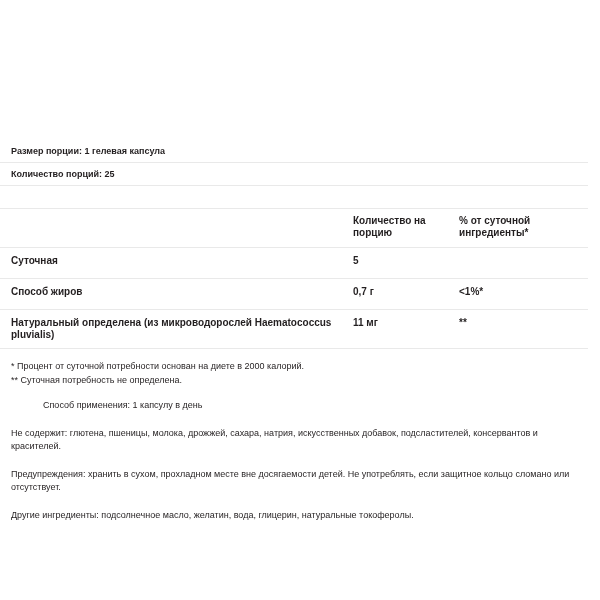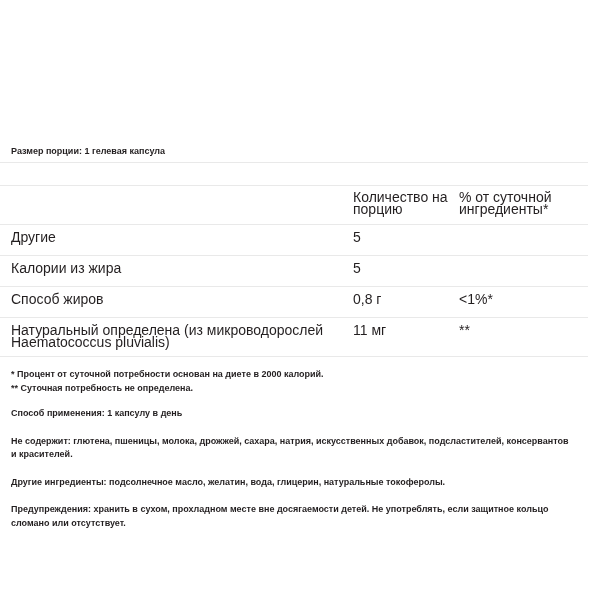--- a/index.html
+++ b/index.html
@@ -55,22 +55,22 @@
     table-layout: fixed;
   }
   table.facts col.c1 { width: 352px; }
   table.facts col.c2 { width: 107px; }
   table.facts col.c3 { width: 129px; }
 
   table.facts th,
   table.facts td {
     vertical-align: top;
     text-align: left;
-    font-size: 14px;
-    font-weight: normal;
+    font-size: 10px;
+    font-weight: bold;
     border-bottom: 1px solid #e9e9e9;
     padding: 0;
   }
 
   table.facts thead th {
     height: 32px;
     padding-top: 6px;
     line-height: 11.5px;
   }
 
@@ -84,31 +84,32 @@
     height: 31px;
   }
 
   .cell-1 { padding-left: 11px !important; padding-right: 10px; }
   .cell-2 { padding-left: 1px !important; }
   .cell-3 { padding-left: 0 !important; }
 
   
   .notes {
     font-size: 9px;
-    font-weight: bold;
+    font-weight: normal;
     line-height: 13.5px;
     padding-left: 11px;
     padding-right: 12px;
   }
 
   .block-footnotes {
     padding-top: 11px;
   }
   .block-usage {
     padding-top: 12px;
+    margin-left: 32px;
   }
   .block-free {
     padding-top: 14px;
   }
   .block-warnings {
     padding-top: 14px;
   }
   .block-other {
     padding-top: 14px;
   }
@@ -117,50 +118,46 @@
   }
 </style>
 </head>
 <body>
 
 <div id="page">
   <div id="panel">
 
     <div class="info-row rule">Размер порции: 1 гелевая капсула</div>
 
+    <div class="info-row rule">Количество порций: 25</div>
 
     <div class="spacer-row rule"></div>
 
     <table class="facts">
       <colgroup>
         <col class="c1">
         <col class="c2">
         <col class="c3">
       </colgroup>
       <thead>
         <tr>
           <th class="cell-1"></th>
           <th class="cell-2">Количество на порцию</th>
           <th class="cell-3">% от суточной ингредиенты*</th>
         </tr>
       </thead>
       <tbody>
         <tr>
-          <td class="cell-1">Другие</td>
-          <td class="cell-2">5</td>
-          <td class="cell-3"></td>
-        </tr>
-        <tr>
-          <td class="cell-1">Калории из жира</td>
+          <td class="cell-1">Суточная</td>
           <td class="cell-2">5</td>
           <td class="cell-3"></td>
         </tr>
         <tr>
           <td class="cell-1">Способ жиров</td>
-          <td class="cell-2">0,8 г</td>
+          <td class="cell-2">0,7 г</td>
           <td class="cell-3">&lt;1%*</td>
         </tr>
         <tr class="tall">
           <td class="cell-1">Натуральный определена (из микроводорослей Haematococcus pluvialis)</td>
           <td class="cell-2">11 мг</td>
           <td class="cell-3">**</td>
         </tr>
       </tbody>
     </table>
 
@@ -170,22 +167,22 @@
     </div>
 
     <div class="notes block-usage">
       <p>Способ применения: 1 капсулу в день</p>
     </div>
 
     <div class="notes block-free">
       <p>Не содержит: глютена, пшеницы, молока, дрожжей, сахара, натрия, искусственных добавок, подсластителей, консервантов и красителей.</p>
     </div>
 
+    <div class="notes block-warnings">
+      <p>Предупреждения: хранить в сухом, прохладном месте вне досягаемости детей. Не употреблять, если защитное кольцо сломано или отсутствует.</p>
+    </div>
+
     <div class="notes block-other">
       <p>Другие ингредиенты: подсолнечное масло, желатин, вода, глицерин, натуральные токоферолы.</p>
-    </div>
-
-    <div class="notes block-warnings">
-      <p>Предупреждения: хранить в сухом, прохладном месте вне досягаемости детей. Не употреблять, если защитное кольцо сломано или отсутствует.</p>
     </div>
 
   </div>
 </div>
 
 </body></html>

